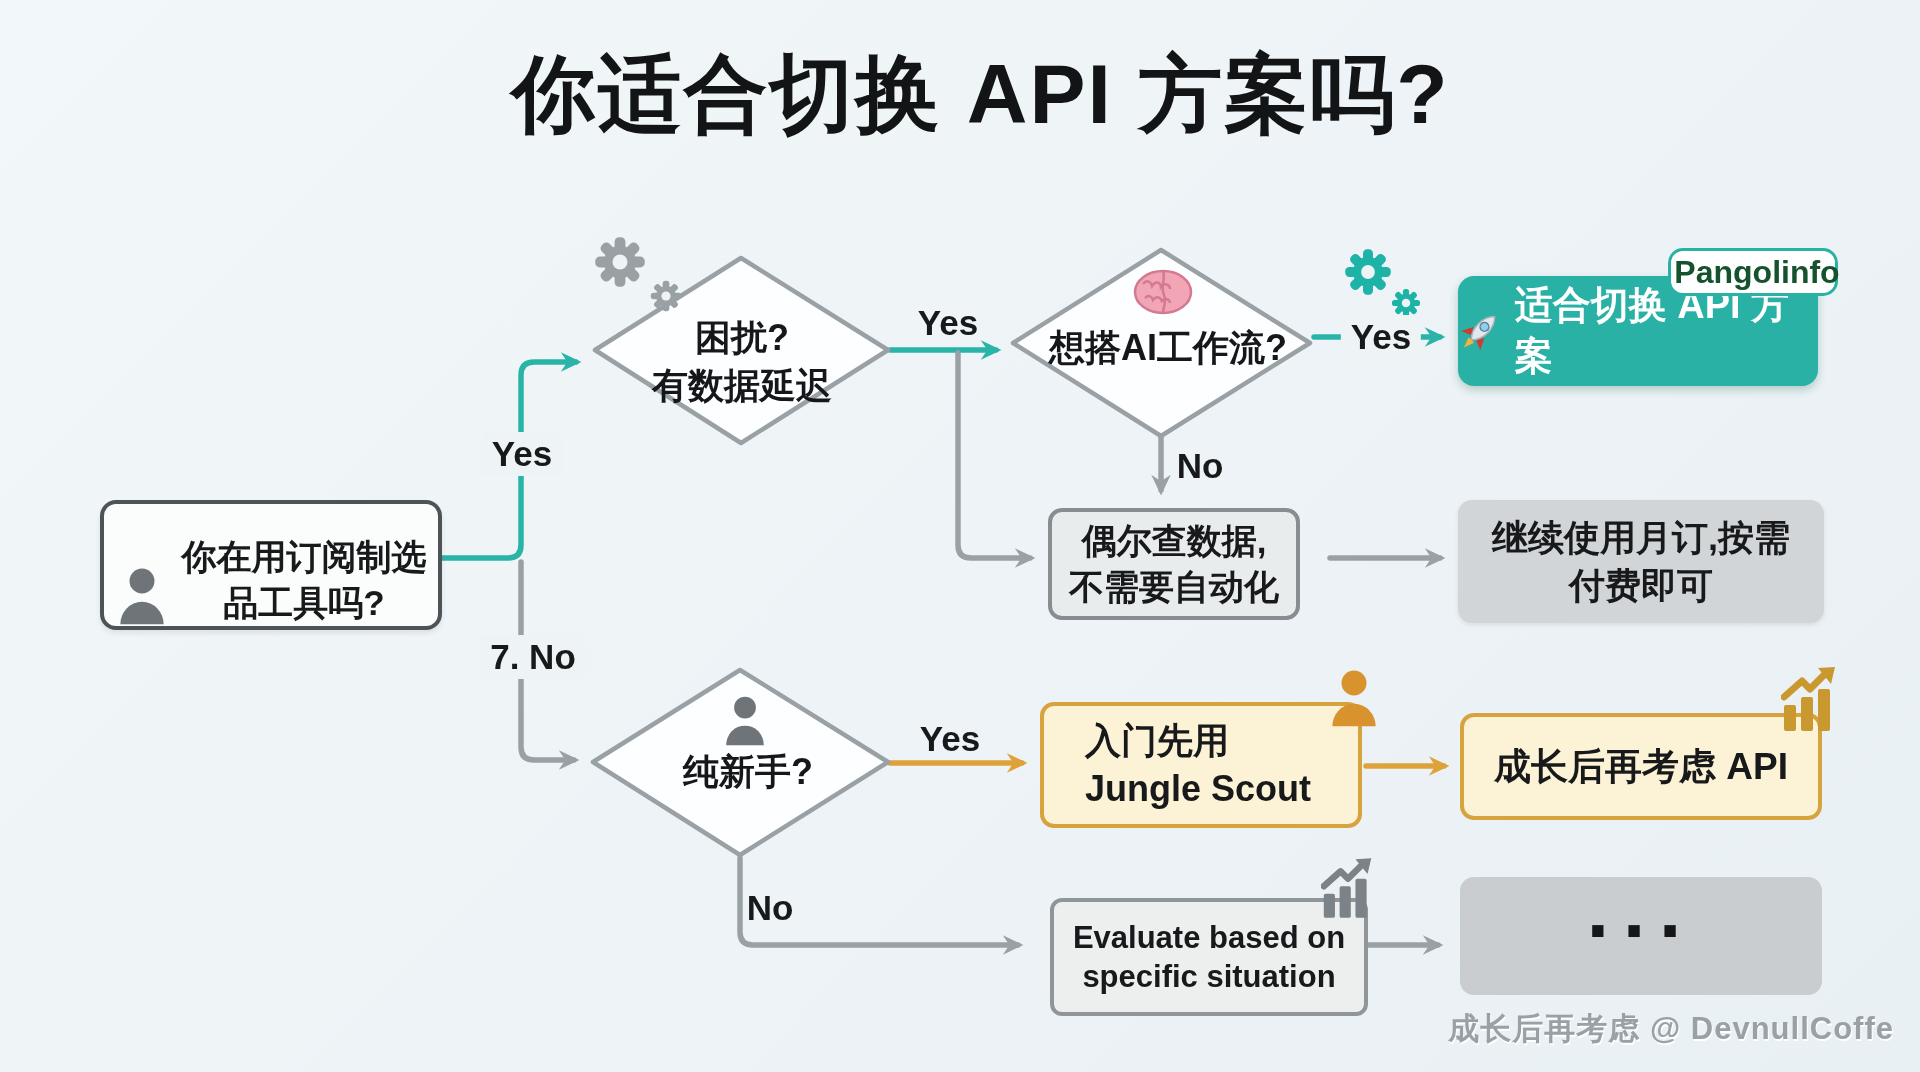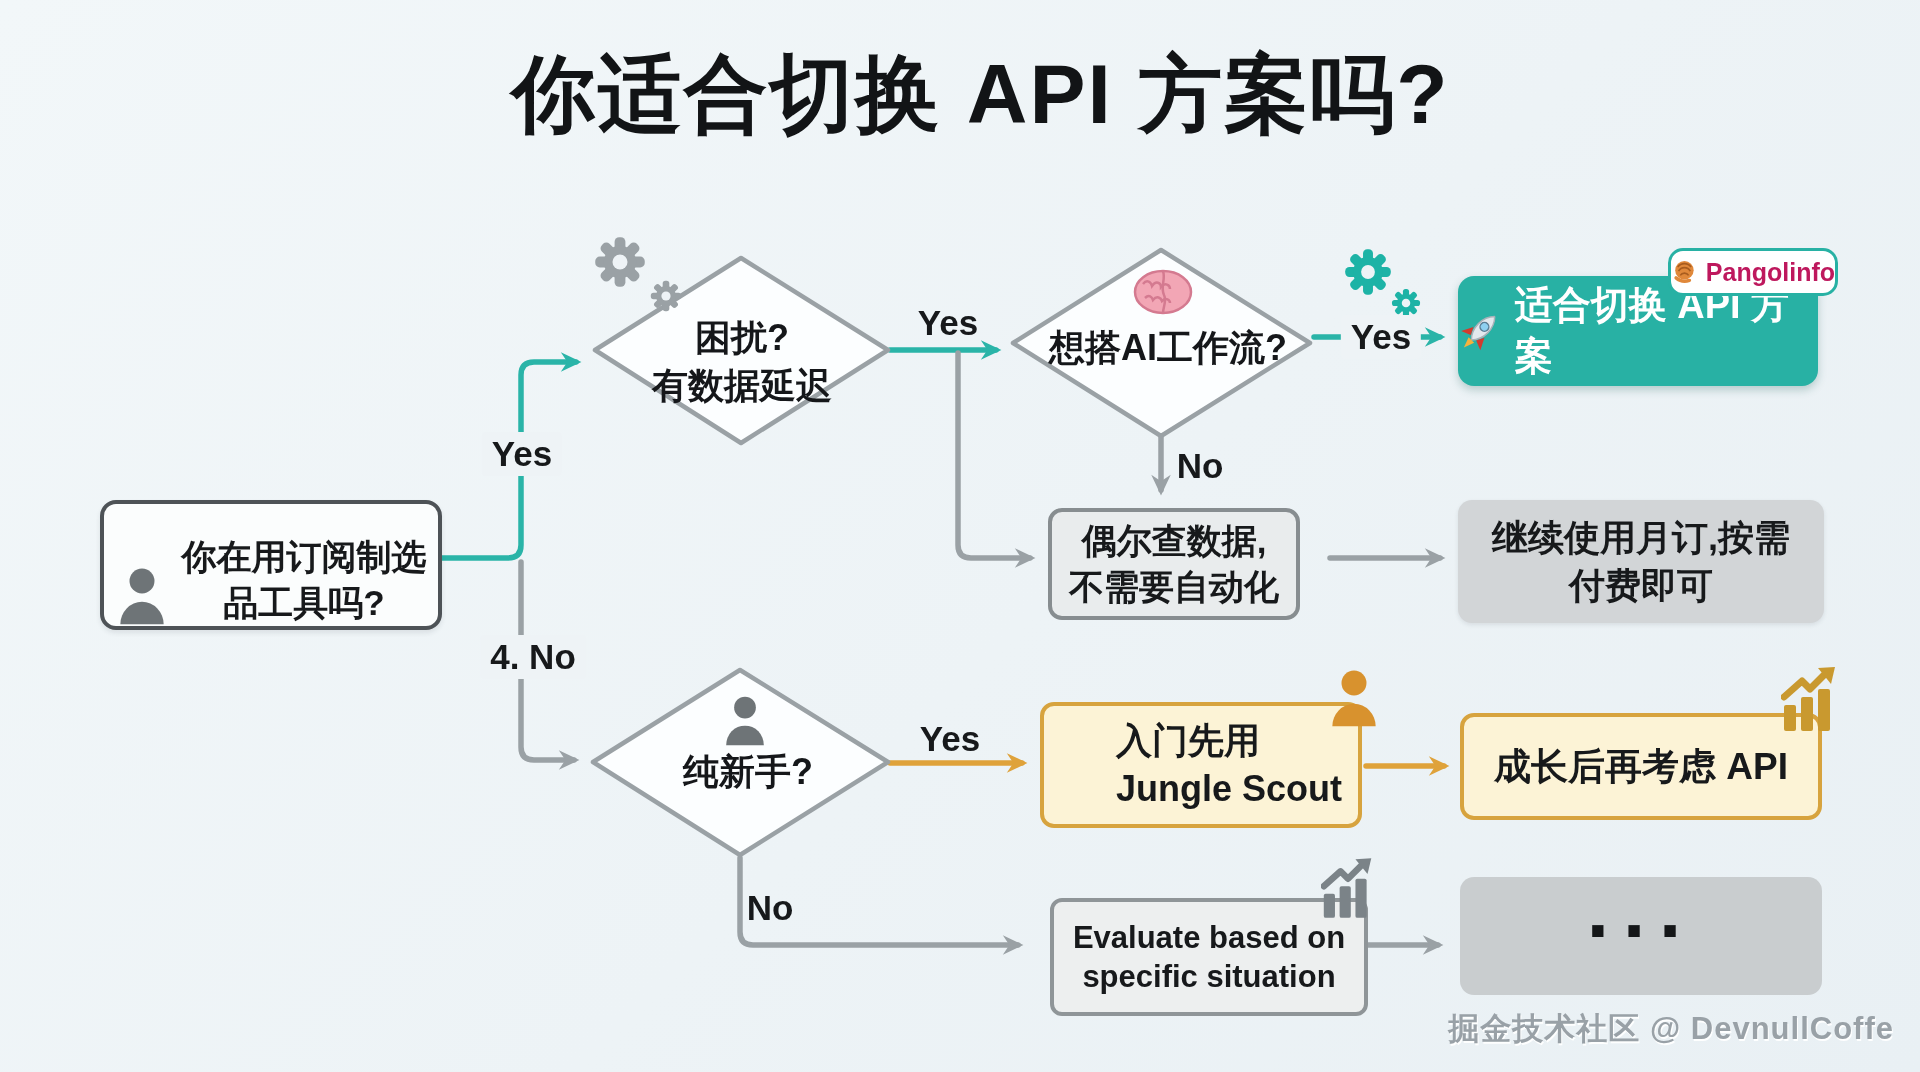--- a/index.html
+++ b/index.html
@@ -23,24 +23,24 @@
     box-shadow:0 3px 5px rgba(40,50,60,.10);align-items:flex-end;}
   .box-occ{left:1048px;top:508px;width:252px;height:112px;background:#e9eced;
     border:4px solid #878d90;border-radius:14px;font-size:35px;}
   .box-month{left:1458px;top:500px;width:366px;height:123px;background:#d2d5d7;
     border-radius:14px;font-size:36px;box-shadow:0 2px 4px rgba(40,50,60,.10);}
   .box-api{left:1458px;top:276px;width:360px;height:110px;background:#28b1a4;
     border-radius:16px;color:#fff;font-size:38px;gap:12px;
     box-shadow:0 4px 8px rgba(20,90,85,.25);}
   .badge{left:1668px;top:248px;width:170px;height:48px;background:#ffffff;
     border:3px solid #28b1a4;border-radius:15px;z-index:3;gap:8px;
-    font-size:25px;font-weight:700;color:#be185d;}
+    font-size:32px;font-weight:700;color:#14532d;}
   .box-jungle{left:1040px;top:702px;width:322px;height:126px;background:#fcf3d6;
     border:4px solid #d7a33e;border-radius:14px;font-size:36px;
-    justify-content:flex-start;padding-left:72px;}
+    justify-content:flex-start;padding-left:41px;}
   .box-jungle .lines{text-align:left;}
   .box-grow{left:1460px;top:713px;width:362px;height:107px;background:#fcf3d6;
     border:4px solid #d7a33e;border-radius:14px;font-size:37px;}
   .box-eval{left:1050px;top:898px;width:318px;height:118px;background:#edefef;
     border:4px solid #8f9598;border-radius:12px;font-size:31px;}
   .box-eval .lines{line-height:1.26;}
   .box-dots{left:1460px;top:877px;width:362px;height:118px;background:#c9cdcf;
     border-radius:14px;}
   .dots-label{font-size:80px;font-weight:900;letter-spacing:14px;
     line-height:1;transform:translateY(-26px);color:#141618;}
@@ -212,22 +212,22 @@
   </div>
   <svg class="icon-abs" style="left:1348px;top:889px;" width="54" height="70" viewBox="-29 -42 58 74">
     <use href="#sym-chart" fill="#7b8388" stroke="#7b8388"></use>
   </svg>
 
   <div class="node box-dots">
     <span class="dots-label">...</span>
   </div>
 
   <div class="elabel masked" style="left:522px;top:454px;">Yes</div>
-  <div class="elabel masked" style="left:533px;top:657px;">4. No</div>
+  <div class="elabel masked" style="left:533px;top:657px;">7. No</div>
   <div class="elabel" style="left:948px;top:323px;">Yes</div>
   <div class="elabel" style="left:1200px;top:466px;">No</div>
   <div class="elabel masked" style="left:1381px;top:337px;">Yes</div>
   <div class="elabel" style="left:950px;top:739px;">Yes</div>
   <div class="elabel" style="left:770px;top:908px;">No</div>
 
-  <div class="watermark">掘金技术社区 @ DevnullCoffe</div>
+  <div class="watermark">成长后再考虑 @ DevnullCoffe</div>
 
 </div>
 
 </body></html>

